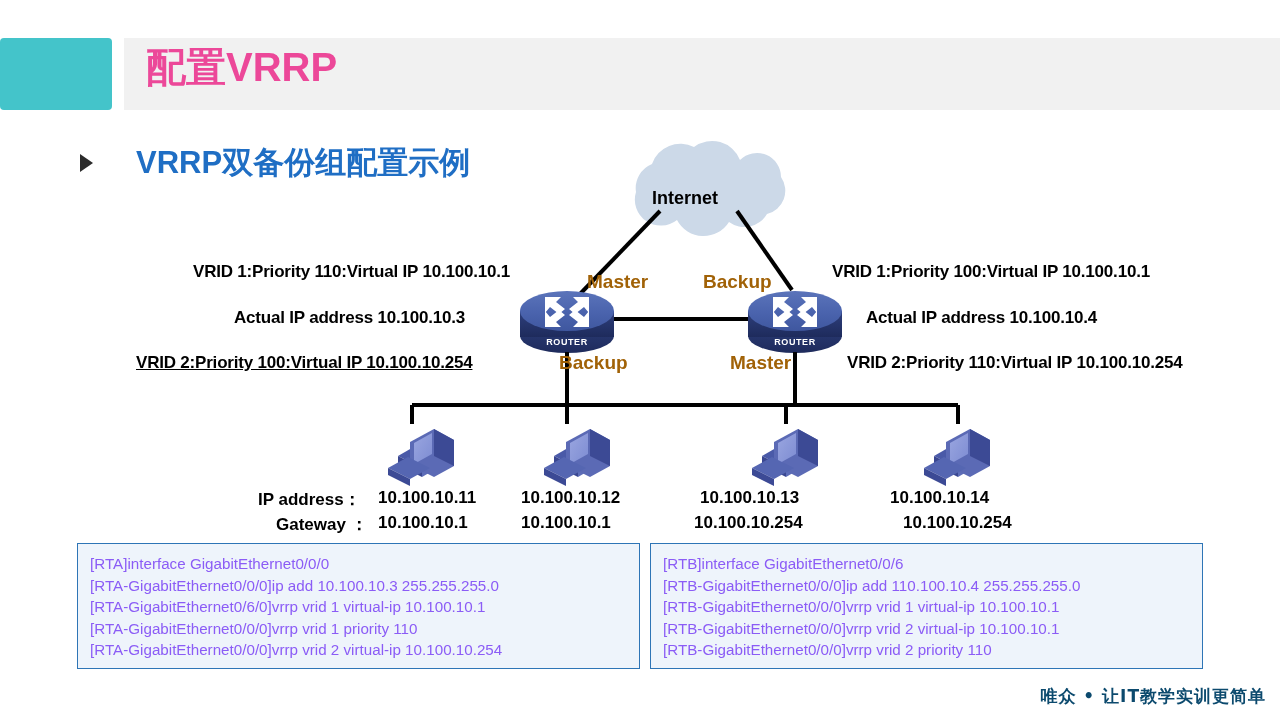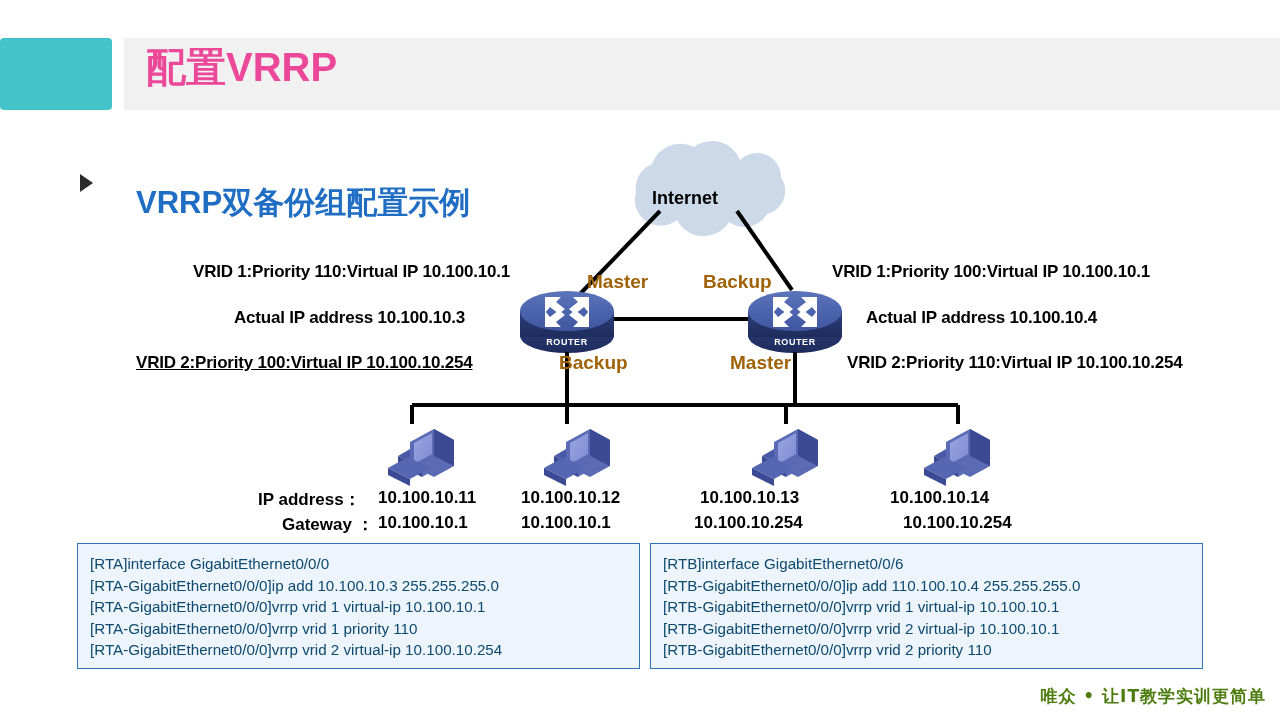--- a/index.html
+++ b/index.html
@@ -54,21 +54,20 @@
     border-left: 13px solid #2b2b2b;
     border-top: 9px solid transparent;
     border-bottom: 9px solid transparent;
     margin-right: 43px;
   }
   #subtitle-text {
     font-size: 31px;
     font-weight: bold;
     color: #1f6ec4;
     white-space: nowrap;
-    margin-top: 40px;
   }
 
   
   #diagram {
     position: absolute;
     left: 0; top: 0;
     width: 1280px; height: 720px;
     pointer-events: none;
   }
   #diagram .layer { pointer-events: auto; }
@@ -107,34 +106,34 @@
   .config-box {
     position: absolute;
     background: #eef4fb;
     border: 1px solid #2e75b6;
     box-sizing: border-box;
     padding: 9px 10px 8px 12px;
   }
   .config-box .line {
     font-family: "Liberation Sans", sans-serif;
     font-size: 15.2px;
-    color: #0c4a6e;
+    color: #8b5cf6;
     line-height: 21.5px;
     white-space: nowrap;
   }
   #config-left  { left: 77px;  top: 543px; width: 563px; height: 126px; }
   #config-right { left: 650px; top: 543px; width: 553px; height: 126px; }
 
   
   #footer-brand {
     position: absolute;
     right: 14px; bottom: 12px;
     font-size: 17px;
     font-weight: bold;
-    color: #4d7c0f;
+    color: #0c4a6e;
     font-family: "DejaVu Sans", sans-serif;
     letter-spacing: 1px;
     white-space: nowrap;
   }
 </style>
 </head>
 <body>
 
 <div id="header-bar">
   <div id="header-accent"></div>
@@ -278,38 +277,38 @@
 <div class="role-label" style="left:587px; top:271px;">Master</div>
 <div class="role-label" style="left:559px; top:352px;">Backup</div>
 
 <div class="net-label" style="left:808px; top:262px;margin-left:24px;">VRID 1:Priority 100:Virtual IP  10.100.10.1</div>
 <div class="net-label" style="left:866px; top:308px;">Actual IP address 10.100.10.4</div>
 <div class="net-label" style="left:847px; top:353px;">VRID 2:Priority 110:Virtual IP  10.100.10.254</div>
 <div class="role-label" style="left:703px; top:271px;">Backup</div>
 <div class="role-label" style="left:730px; top:352px;">Master</div>
 
 <div class="host-label" style="left:258px; top:488px;">IP address：</div>
-<div class="host-label" style="left:276px; top:513px;margin-left:6px;">Gateway ：</div>
+<div class="host-label" style="left:276px; top:513px;">Gateway ：</div>
 
 <div class="host-label" style="left:378px; top:488px;">10.100.10.11</div>
 <div class="host-label" style="left:378px; top:513px;">10.100.10.1</div>
 
 <div class="host-label" style="left:521px; top:488px;">10.100.10.12</div>
 <div class="host-label" style="left:521px; top:513px;">10.100.10.1</div>
 
 <div class="host-label" style="left:700px; top:488px;">10.100.10.13</div>
 <div class="host-label" style="left:694px; top:513px;">10.100.10.254</div>
 
 <div class="host-label" style="left:890px; top:488px;">10.100.10.14</div>
 <div class="host-label" style="left:903px; top:513px;">10.100.10.254</div>
 
 <div class="config-box" id="config-left">
   <div class="line">[RTA]interface GigabitEthernet0/0/0</div>
   <div class="line">[RTA-GigabitEthernet0/0/0]ip add 10.100.10.3 255.255.255.0</div>
-  <div class="line">[RTA-GigabitEthernet0/0/0]vrrp vrid 1 virtual-ip  10.100.10.1</div>
+  <div class="line">[RTA-GigabitEthernet0/6/0]vrrp vrid 1 virtual-ip  10.100.10.1</div>
   <div class="line">[RTA-GigabitEthernet0/0/0]vrrp vrid 1 priority 110</div>
   <div class="line">[RTA-GigabitEthernet0/0/0]vrrp vrid 2 virtual-ip  10.100.10.254</div>
 </div>
 
 <div class="config-box" id="config-right">
   <div class="line">[RTB]interface GigabitEthernet0/0/6</div>
   <div class="line">[RTB-GigabitEthernet0/0/0]ip add 110.100.10.4 255.255.255.0</div>
   <div class="line">[RTB-GigabitEthernet0/0/0]vrrp vrid 1 virtual-ip  10.100.10.1</div>
   <div class="line">[RTB-GigabitEthernet0/0/0]vrrp vrid 2 virtual-ip  10.100.10.1</div>
   <div class="line">[RTB-GigabitEthernet0/0/0]vrrp vrid 2 priority 110</div>

